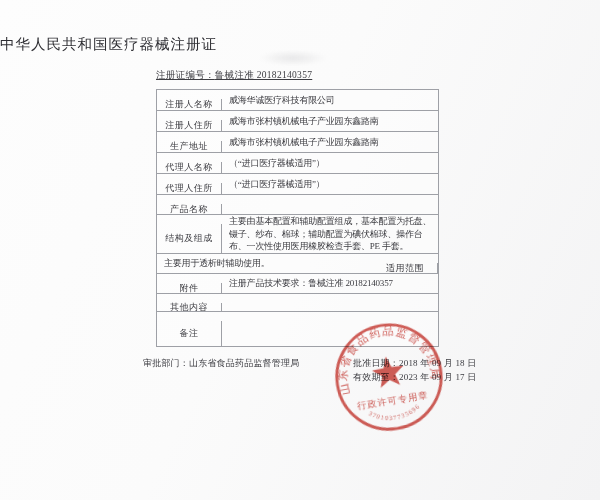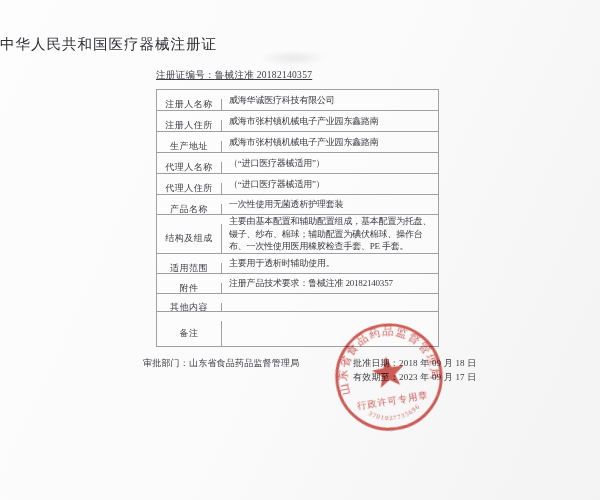--- a/index.html
+++ b/index.html
@@ -79,29 +79,28 @@
     <div class="row h20">
       <div class="cell label">代理人名称</div>
       <div class="cell value">（“进口医疗器械适用”）</div>
     </div>
     <div class="row h20">
       <div class="cell label">代理人住所</div>
       <div class="cell value">（“进口医疗器械适用”）</div>
     </div>
     <div class="row h19">
       <div class="cell label">产品名称</div>
-      <div class="cell value">一次性使用无菌透析护理套装</div>
     </div>
     <div class="row h38">
       <div class="cell label">结构及组成</div>
       <div class="cell value">主要由基本配置和辅助配置组成，基本配置为托盘、镊子、纱布、棉球；辅助配置为碘伏棉球、操作台布、一次性使用医用橡胶检查手套、PE 手套。</div>
     </div>
     <div class="row h19">
+      <div class="cell value">主要用于透析时辅助使用。</div>
       <div class="cell label">适用范围</div>
-      <div class="cell value">主要用于透析时辅助使用。</div>
     </div>
     <div class="row h19">
       <div class="cell label">附件</div>
       <div class="cell value">注册产品技术要求：鲁械注准 20182140357</div>
     </div>
     <div class="row h17">
       <div class="cell label">其他内容</div>
       <div class="cell value"></div>
     </div>
     <div class="row h34">

